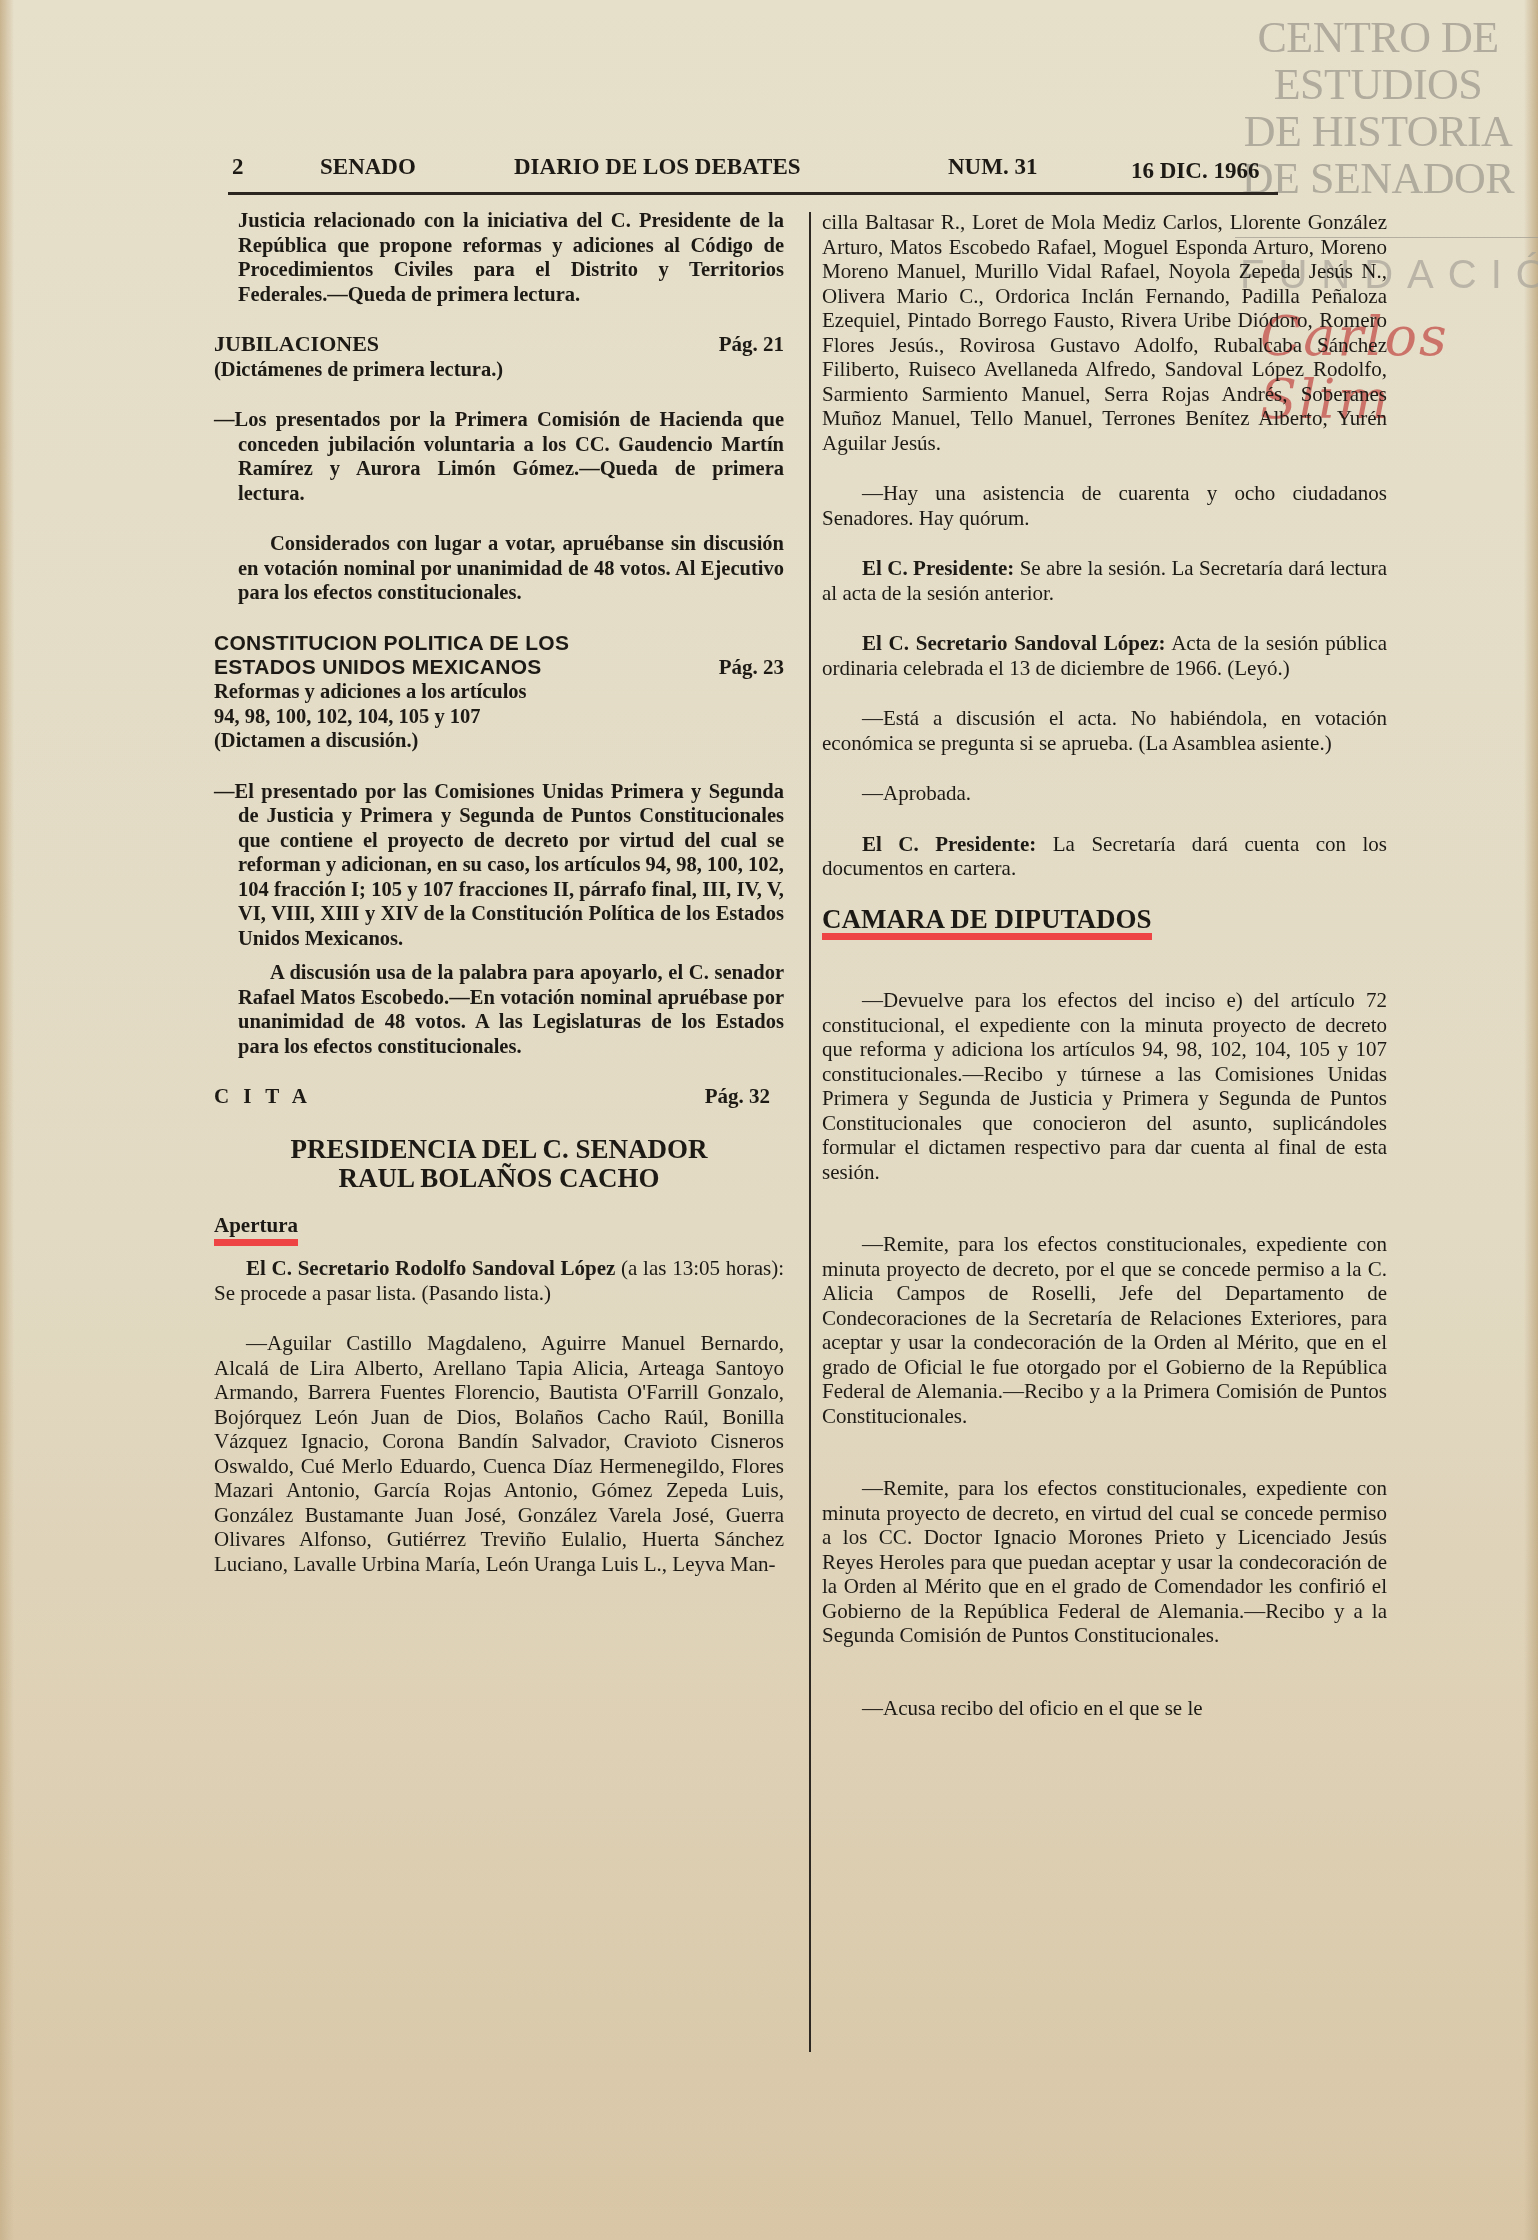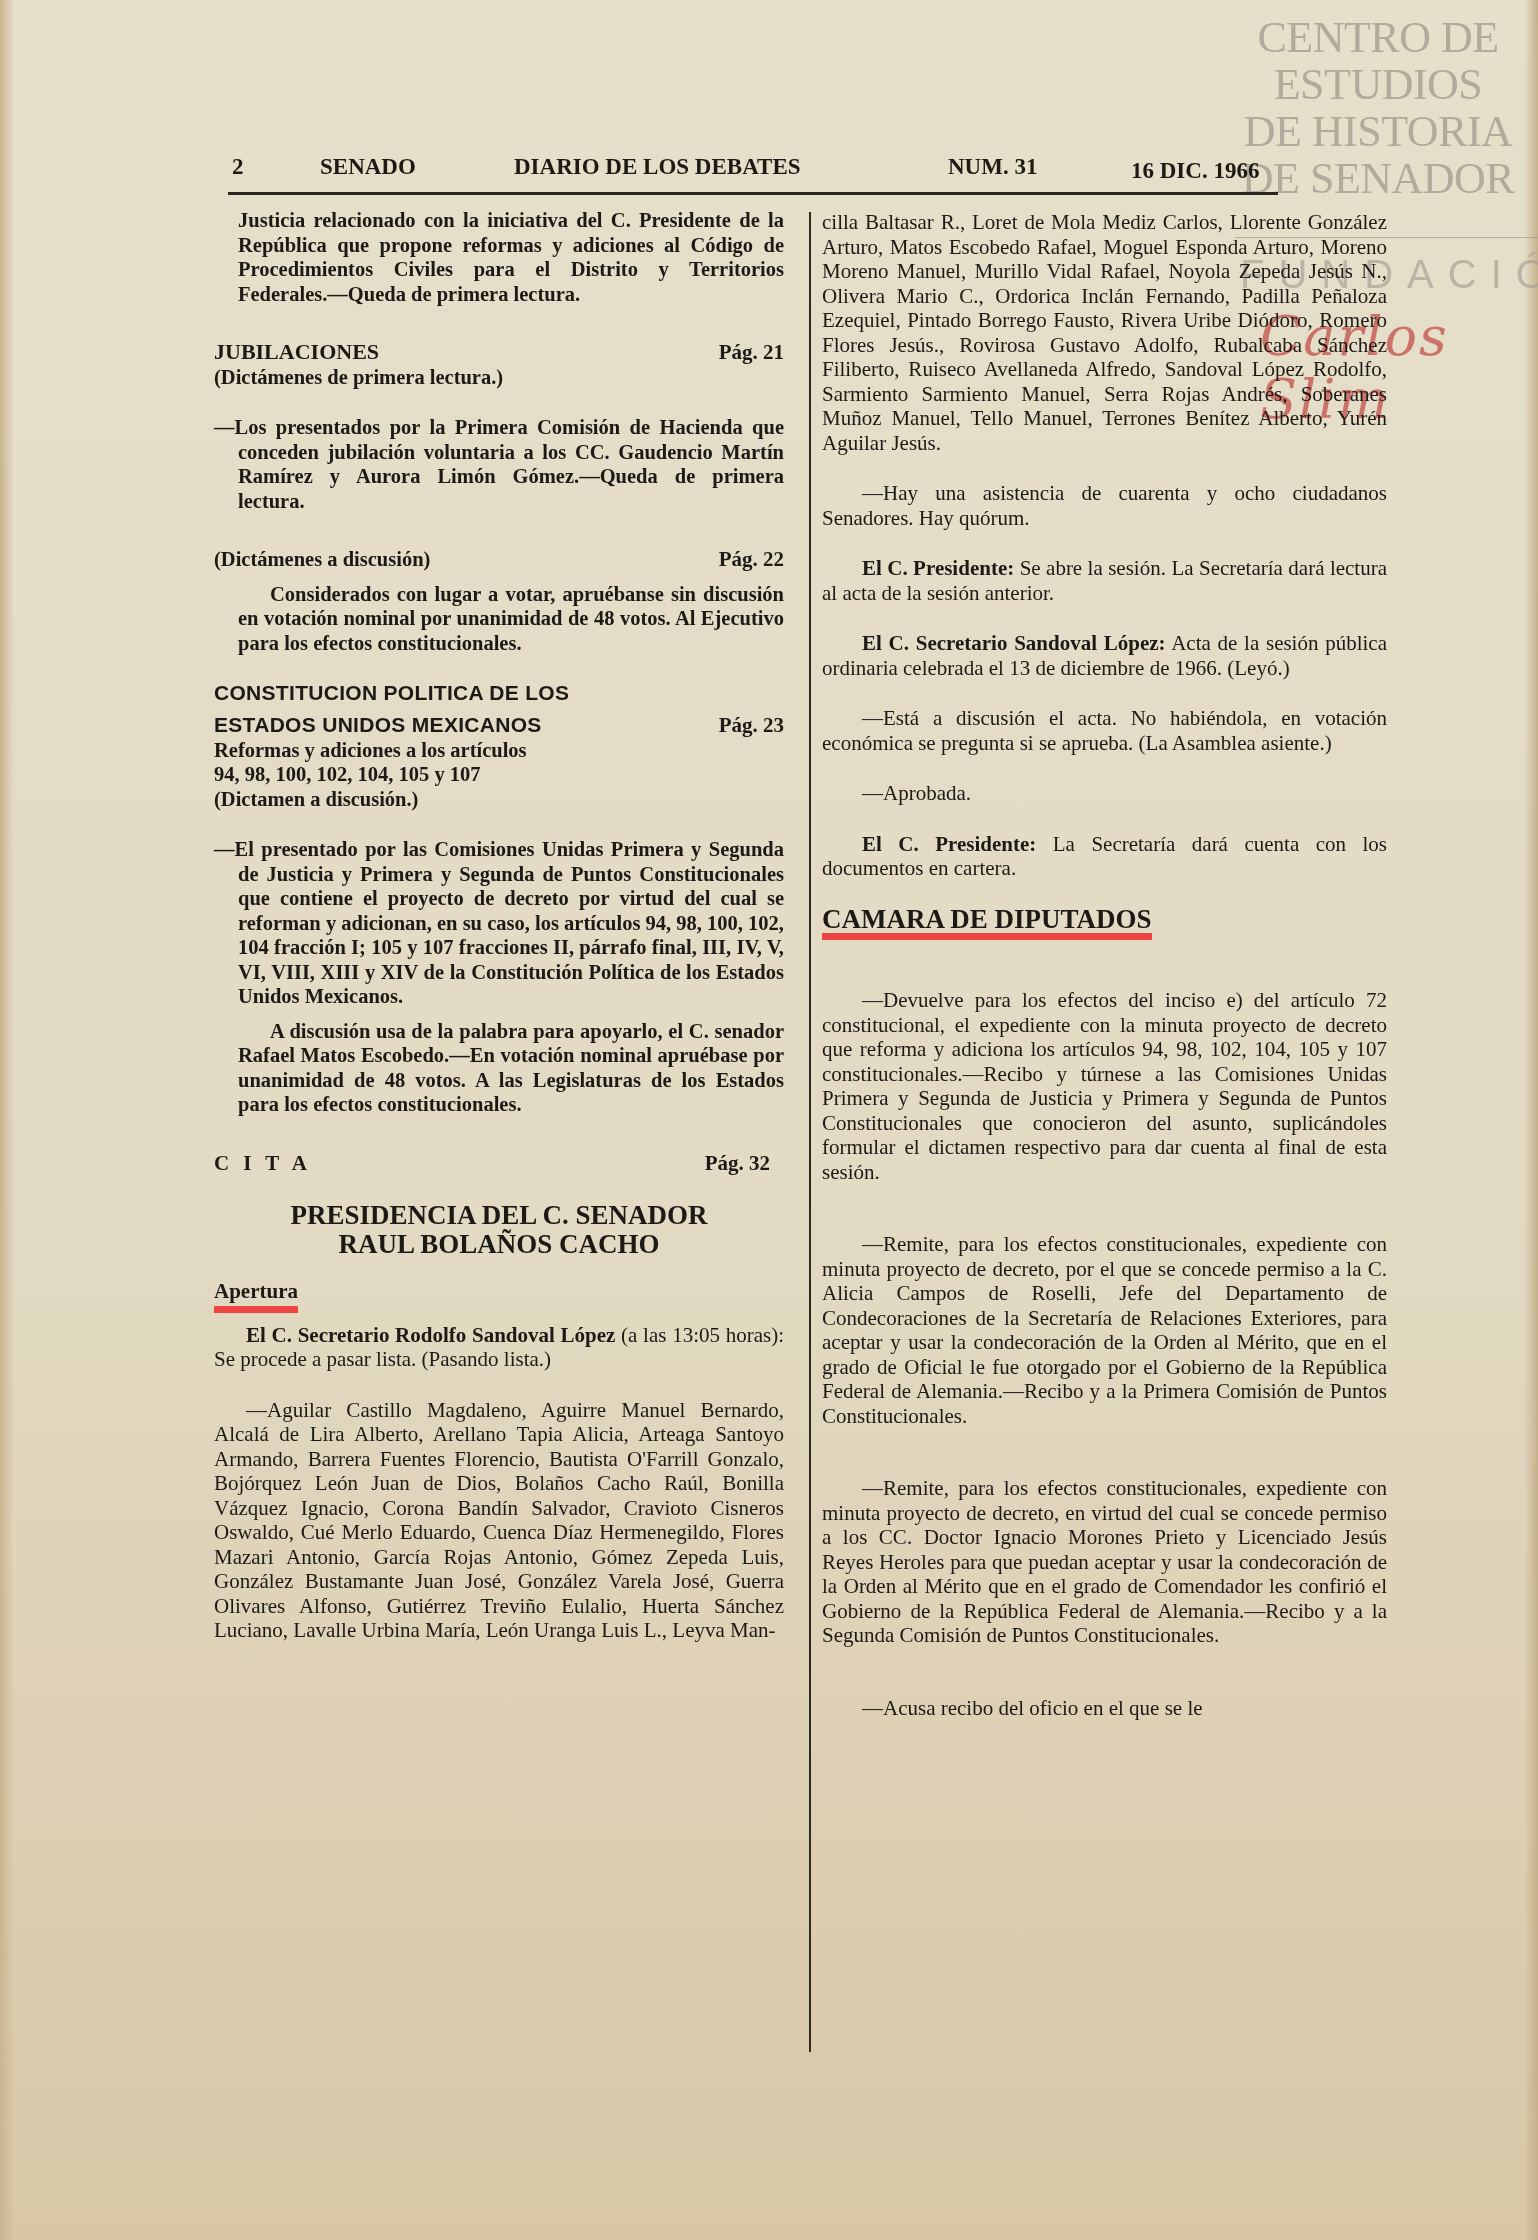--- a/index.html
+++ b/index.html
@@ -33,21 +33,21 @@
 
   .indent-hang { padding-left:24px; text-indent:-24px; }
   .indent { text-indent: 40px; }
   p { margin:0; }
   .gap-s { margin-top: 10px; }
   .gap-m { margin-top: 26px; }
   .gap-l { margin-top: 48px; }
 
   .sec-head { display:flex; justify-content:space-between; align-items:baseline; }
   .sec-title { font-family: "Liberation Serif", serif; font-weight:bold; font-size:22px; }
-  .pag { font-weight:bold; font-size:21px; padding-right:0px;margin-top:8px; }
+  .pag { font-weight:bold; font-size:21px; padding-right:0px; }
   .sub { font-size:20.5px; }
   .caps-head { font-family:"Liberation Sans", sans-serif; font-weight:bold; font-size:21px; line-height:24px; letter-spacing:0.3px; }
   .cita { letter-spacing: 14px; font-weight:bold; font-size:21px; }
   .pres-title { text-align:center; font-size:27px; line-height:29px; font-weight:bold; margin-top:26px; }
   .underline-head { display:inline-block; font-weight:bold; border-bottom:7px solid #ef4444; padding-bottom:2px; }
   .apertura { font-size:21px; }
   .camara { font-size:27px; font-family:"Liberation Serif", serif; font-weight:bold; }
   b.lead { font-weight:bold; }
   .regular { font-weight:normal; }
 
@@ -95,24 +95,20 @@
   <div class="gap-m">
     <div class="sec-head">
       <span class="sec-title">JUBILACIONES</span>
       <span class="pag">Pág. 21</span>
     </div>
     <div class="sub">(Dictámenes de primera lectura.)</div>
     <p class="indent-hang gap-m">—Los presentados por la Primera Comisión de Hacienda que conceden jubilación voluntaria a los CC. Gaudencio Martín Ramírez y Aurora Limón Gómez.—Queda de primera lectura.</p>
   </div>
 
   <div class="gap-m">
-    <div class="sec-head">
-      <span class="sub">(Dictámenes a discusión)</span>
-      <span class="pag">Pág. 22</span>
-    </div>
     <p class="indent gap-s" style="padding-left:24px; text-indent:32px">Considerados con lugar a votar, apruébanse sin discusión en votación nominal por unanimidad de 48 votos. Al Ejecutivo para los efectos constitucionales.</p>
   </div>
 
   <div class="gap-m">
     <div class="caps-head">CONSTITUCION POLITICA DE LOS</div>
     <div class="sec-head">
       <span class="caps-head">ESTADOS UNIDOS MEXICANOS</span>
       <span class="pag">Pág. 23</span>
     </div>
     <div class="sub">Reformas y adiciones a los artículos</div>

